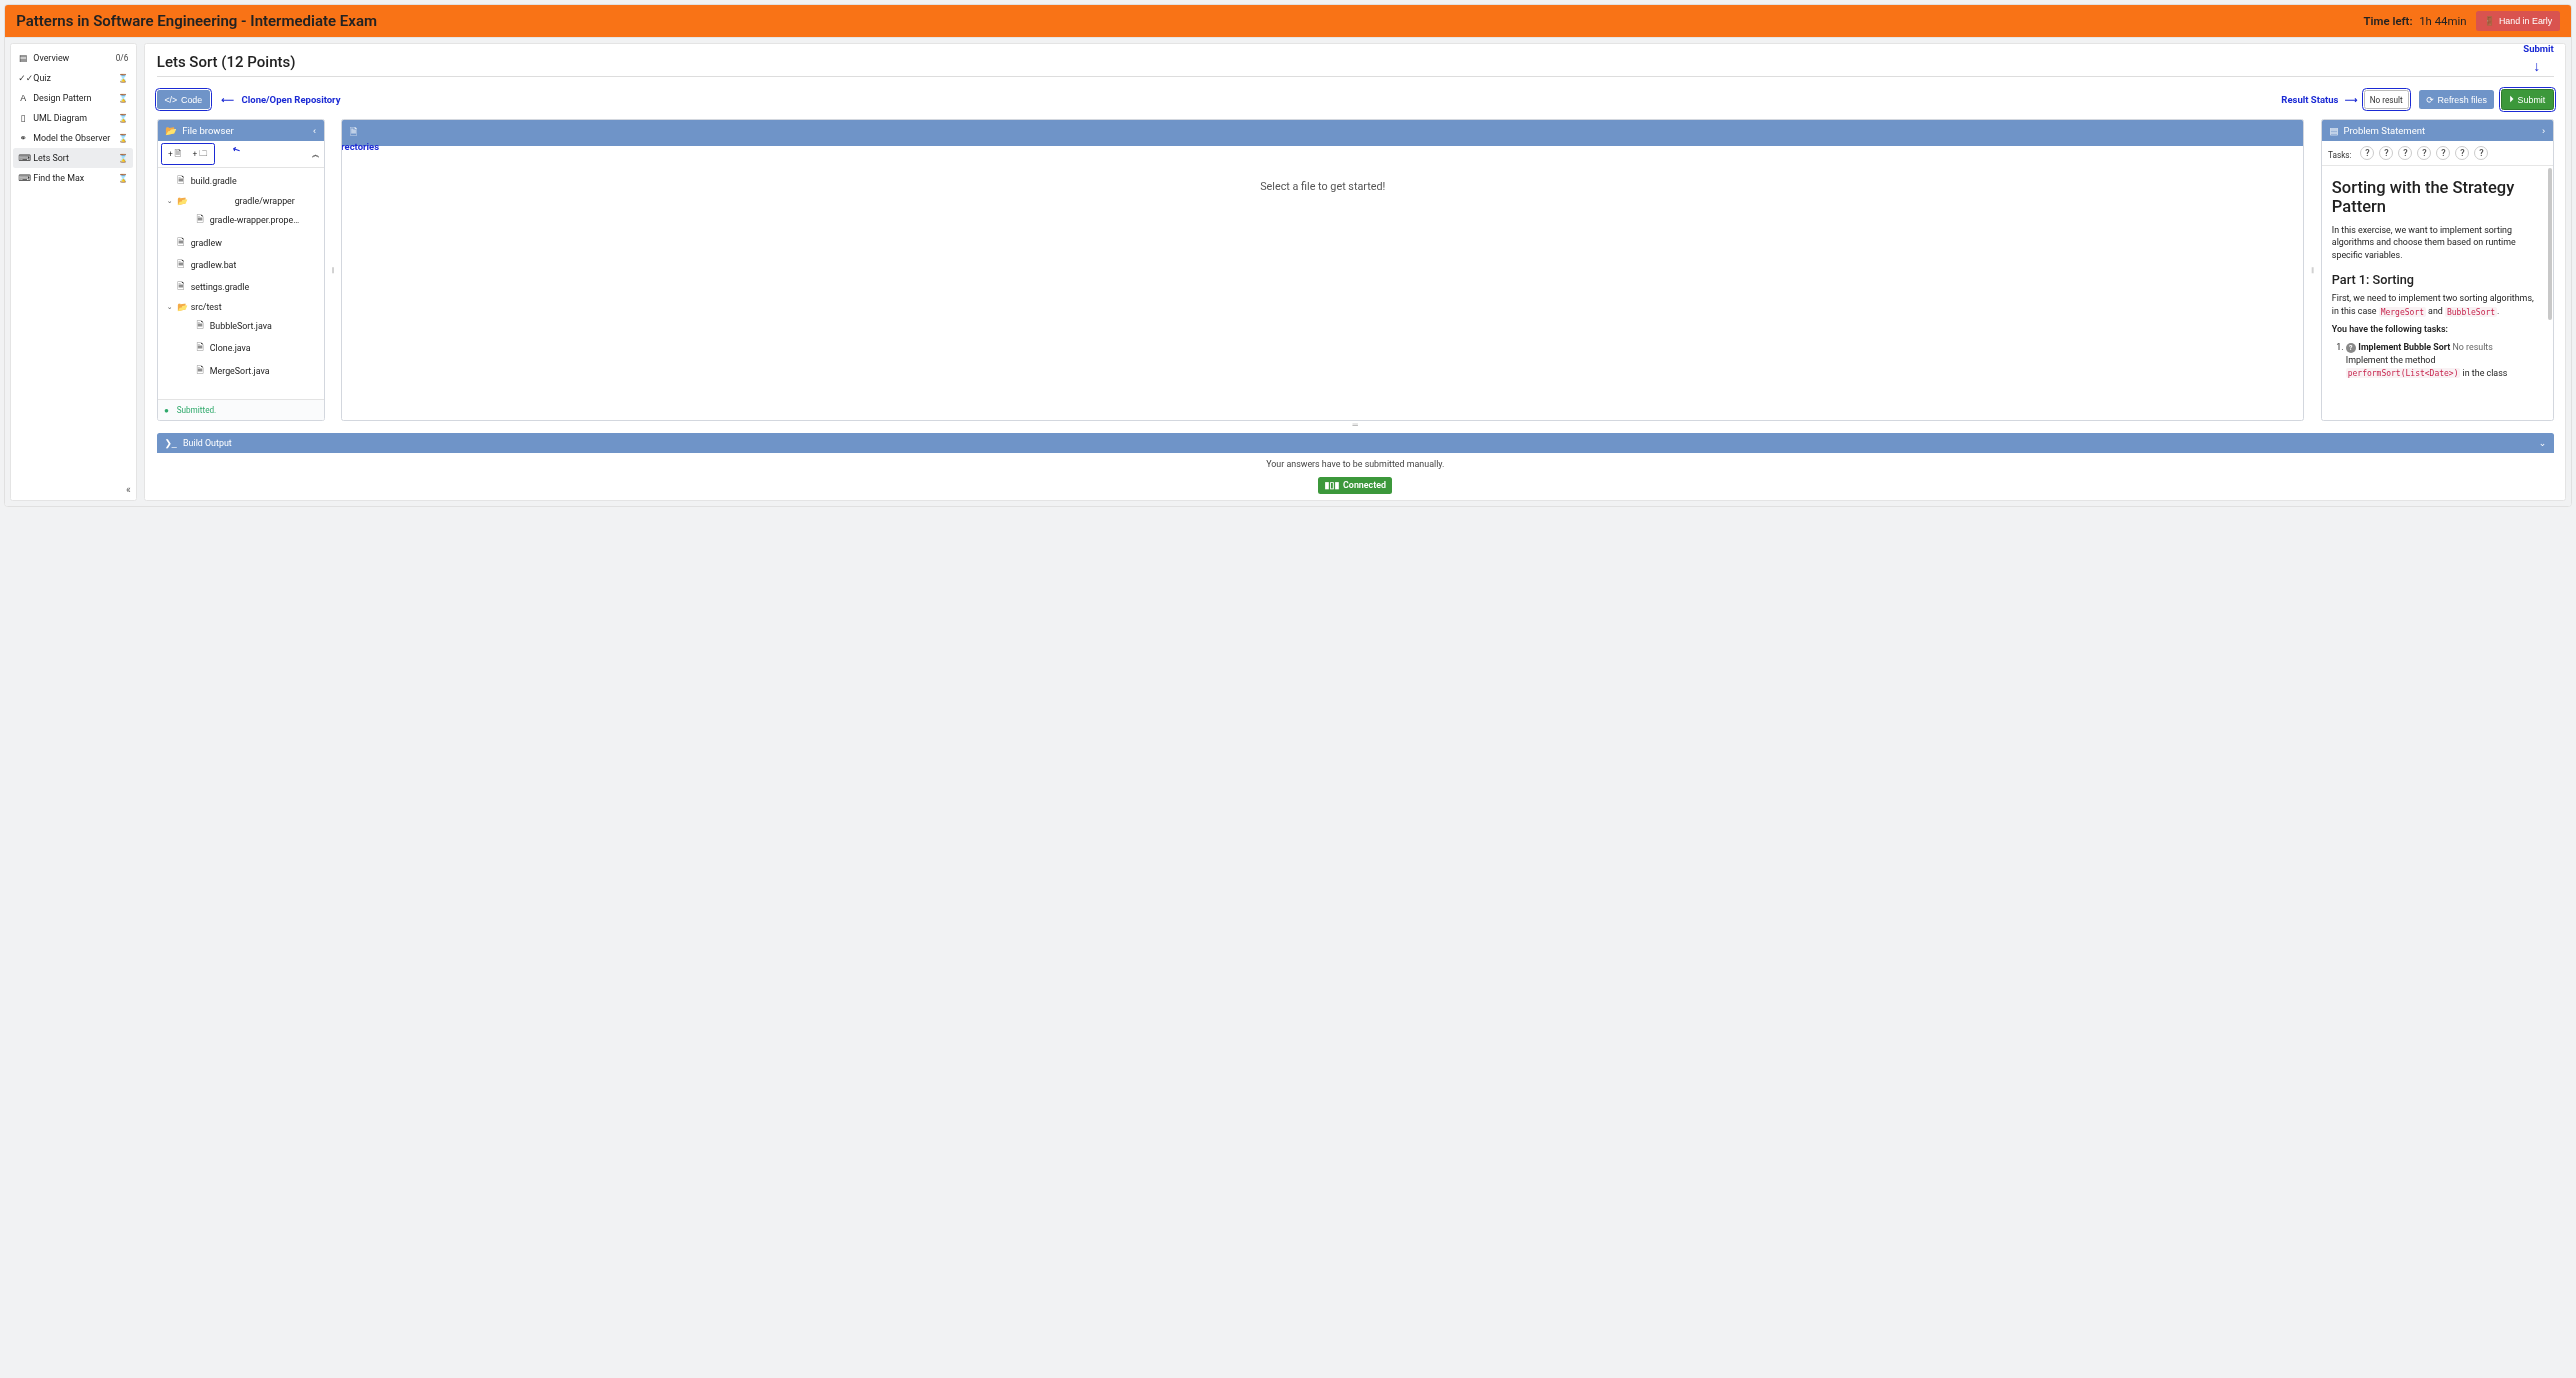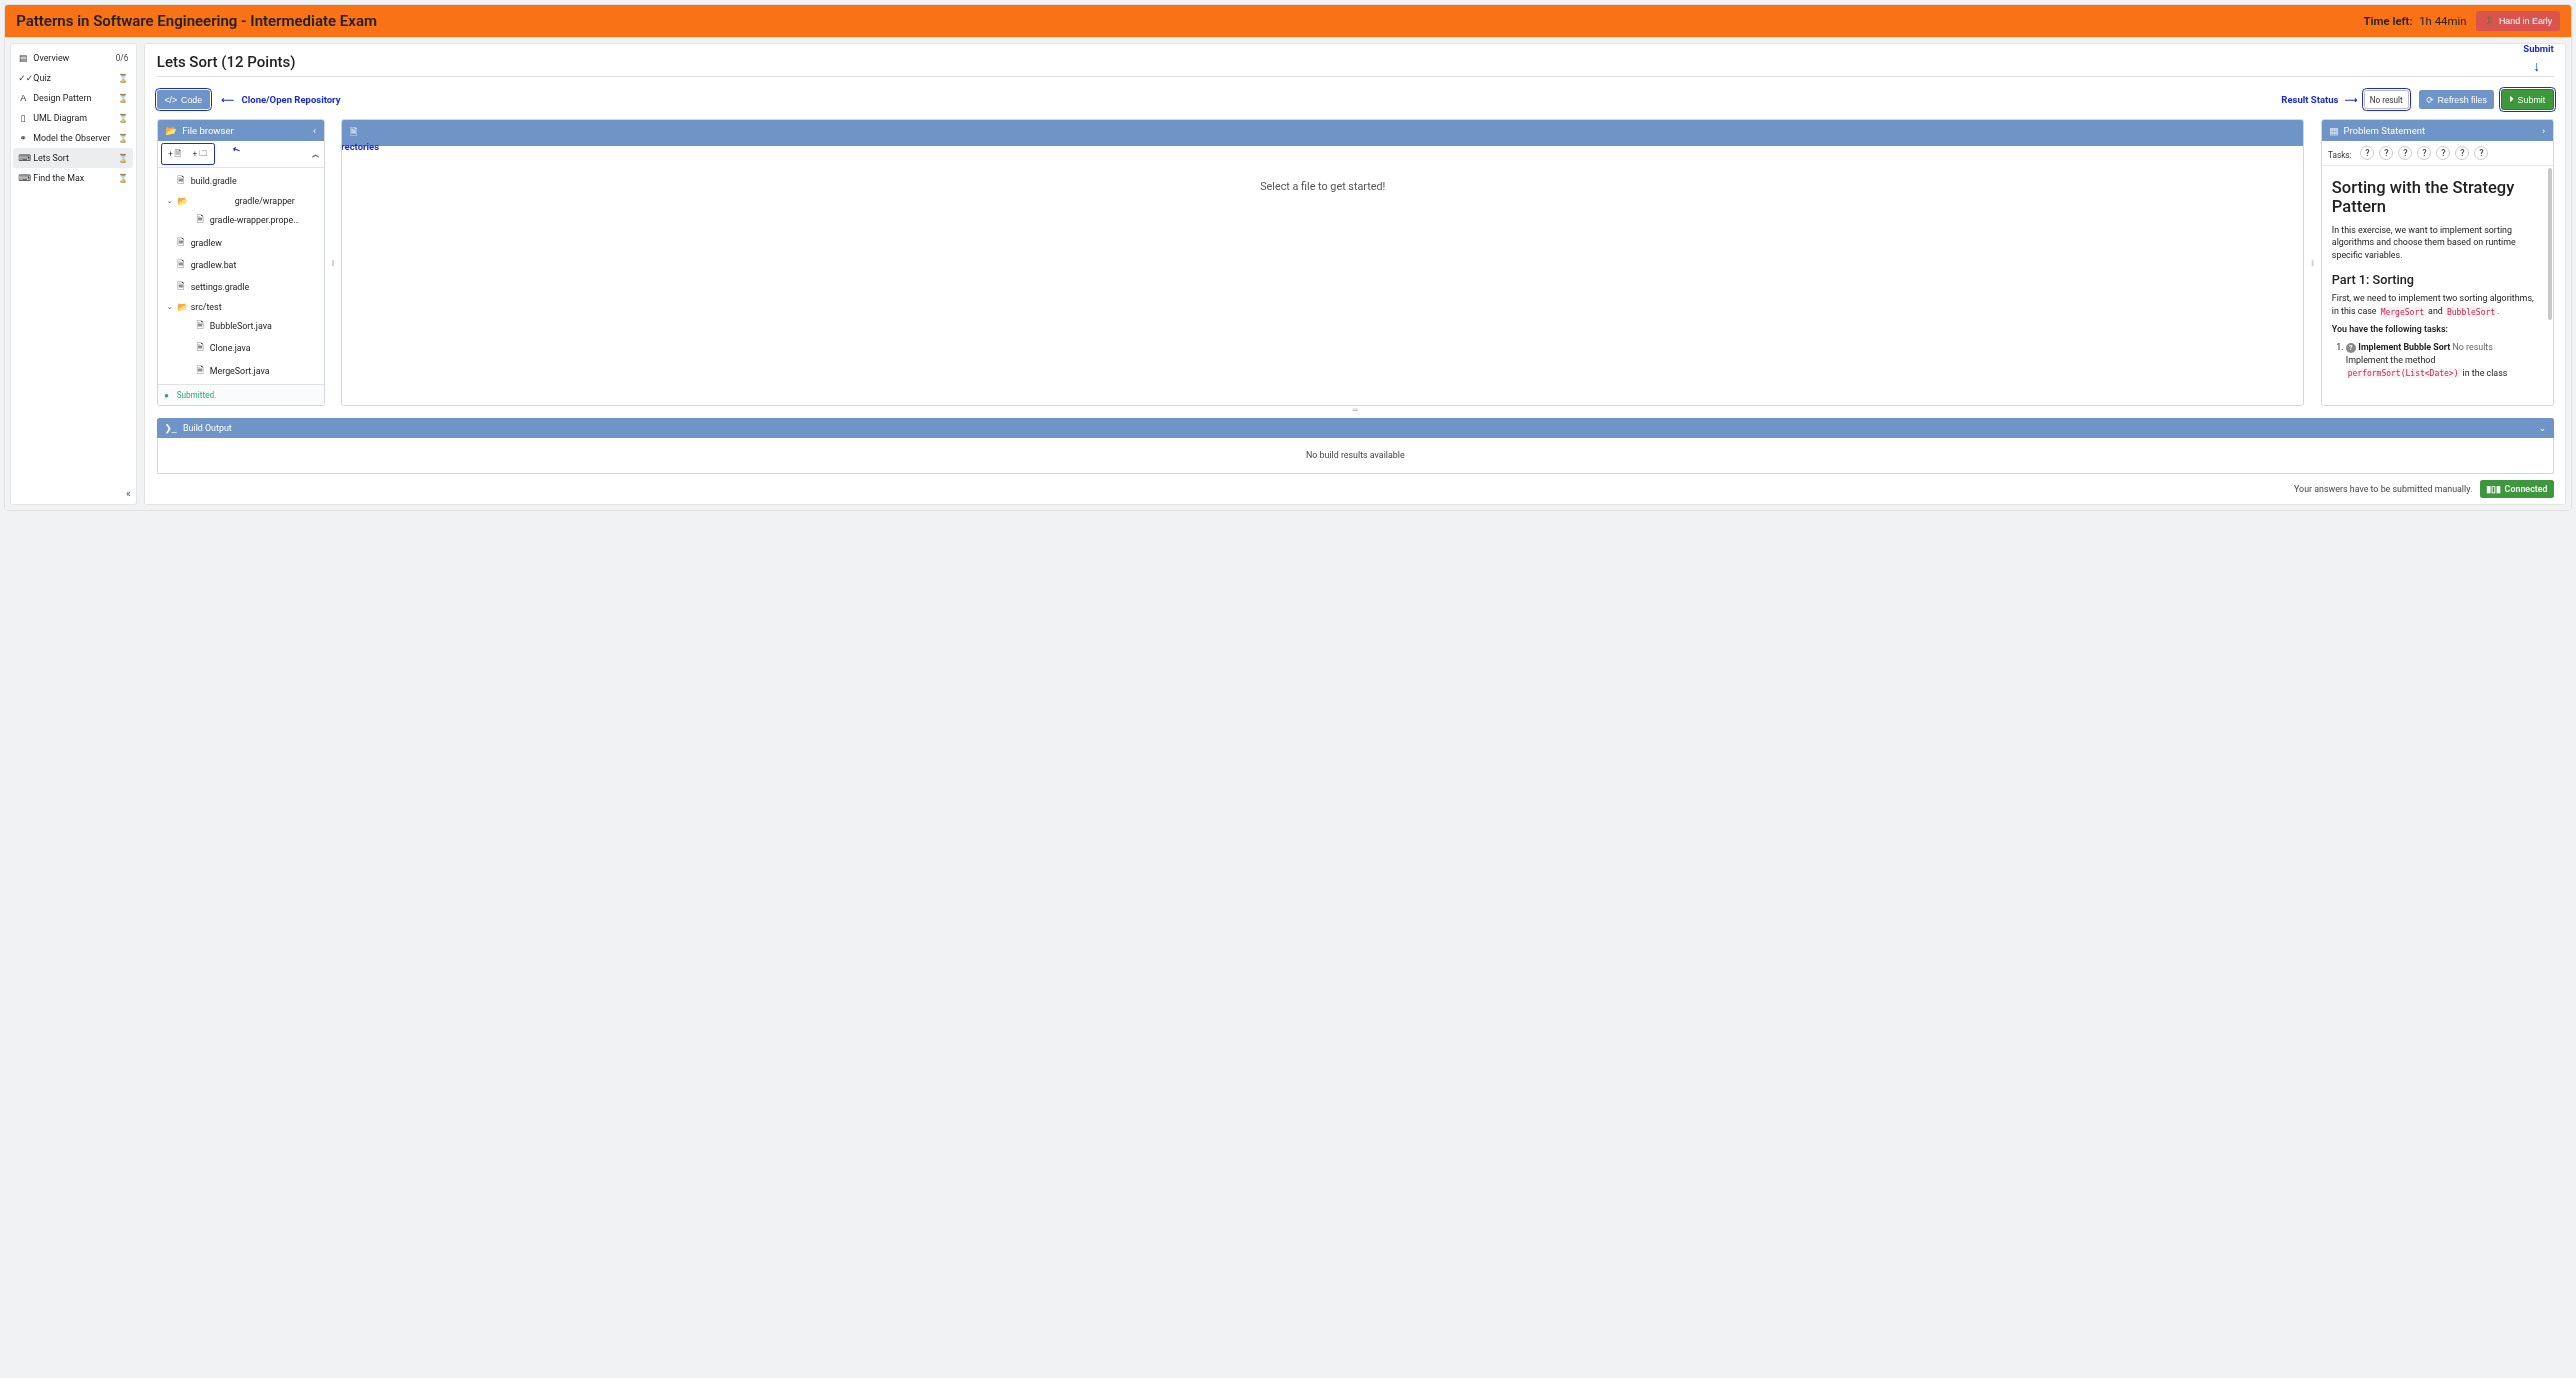--- a/index.html
+++ b/index.html
@@ -328,20 +328,21 @@
   }
   
   .main-footer {
     display: flex;
     align-items: center;
     justify-content: flex-end;
     gap: 7.6px;
     padding-top: 6.3px;
     font-size: 8.9px;
     color: #444;
+    flex-direction: column;
   }
   .connected-badge {
     background: #3c983b;
     color: #fff;
     padding: 3.8px 6.3px;
     border-radius: 2.5px;
     display: inline-flex;
     align-items: center;
     gap: 3.8px;
     font-weight: 600;
@@ -580,23 +581,20 @@
 
       <div class="grip-horiz">═</div>
 
       <div class="build-panel">
         <div class="build-header">
           <span class="glyph">❯_</span>
           <span>Build Output</span>
           <span style="flex:1;"></span>
           <span class="glyph">⌄</span>
         </div>
-        <div class="build-body">
-          <span>No build results available</span>
-        </div>
       </div>
 
       <div class="main-footer">
         <span>Your answers have to be submitted manually.</span>
         <span class="connected-badge">
           <span class="glyph">▮▯▮</span>
           <span>Connected</span>
         </span>
       </div>
     </div>

